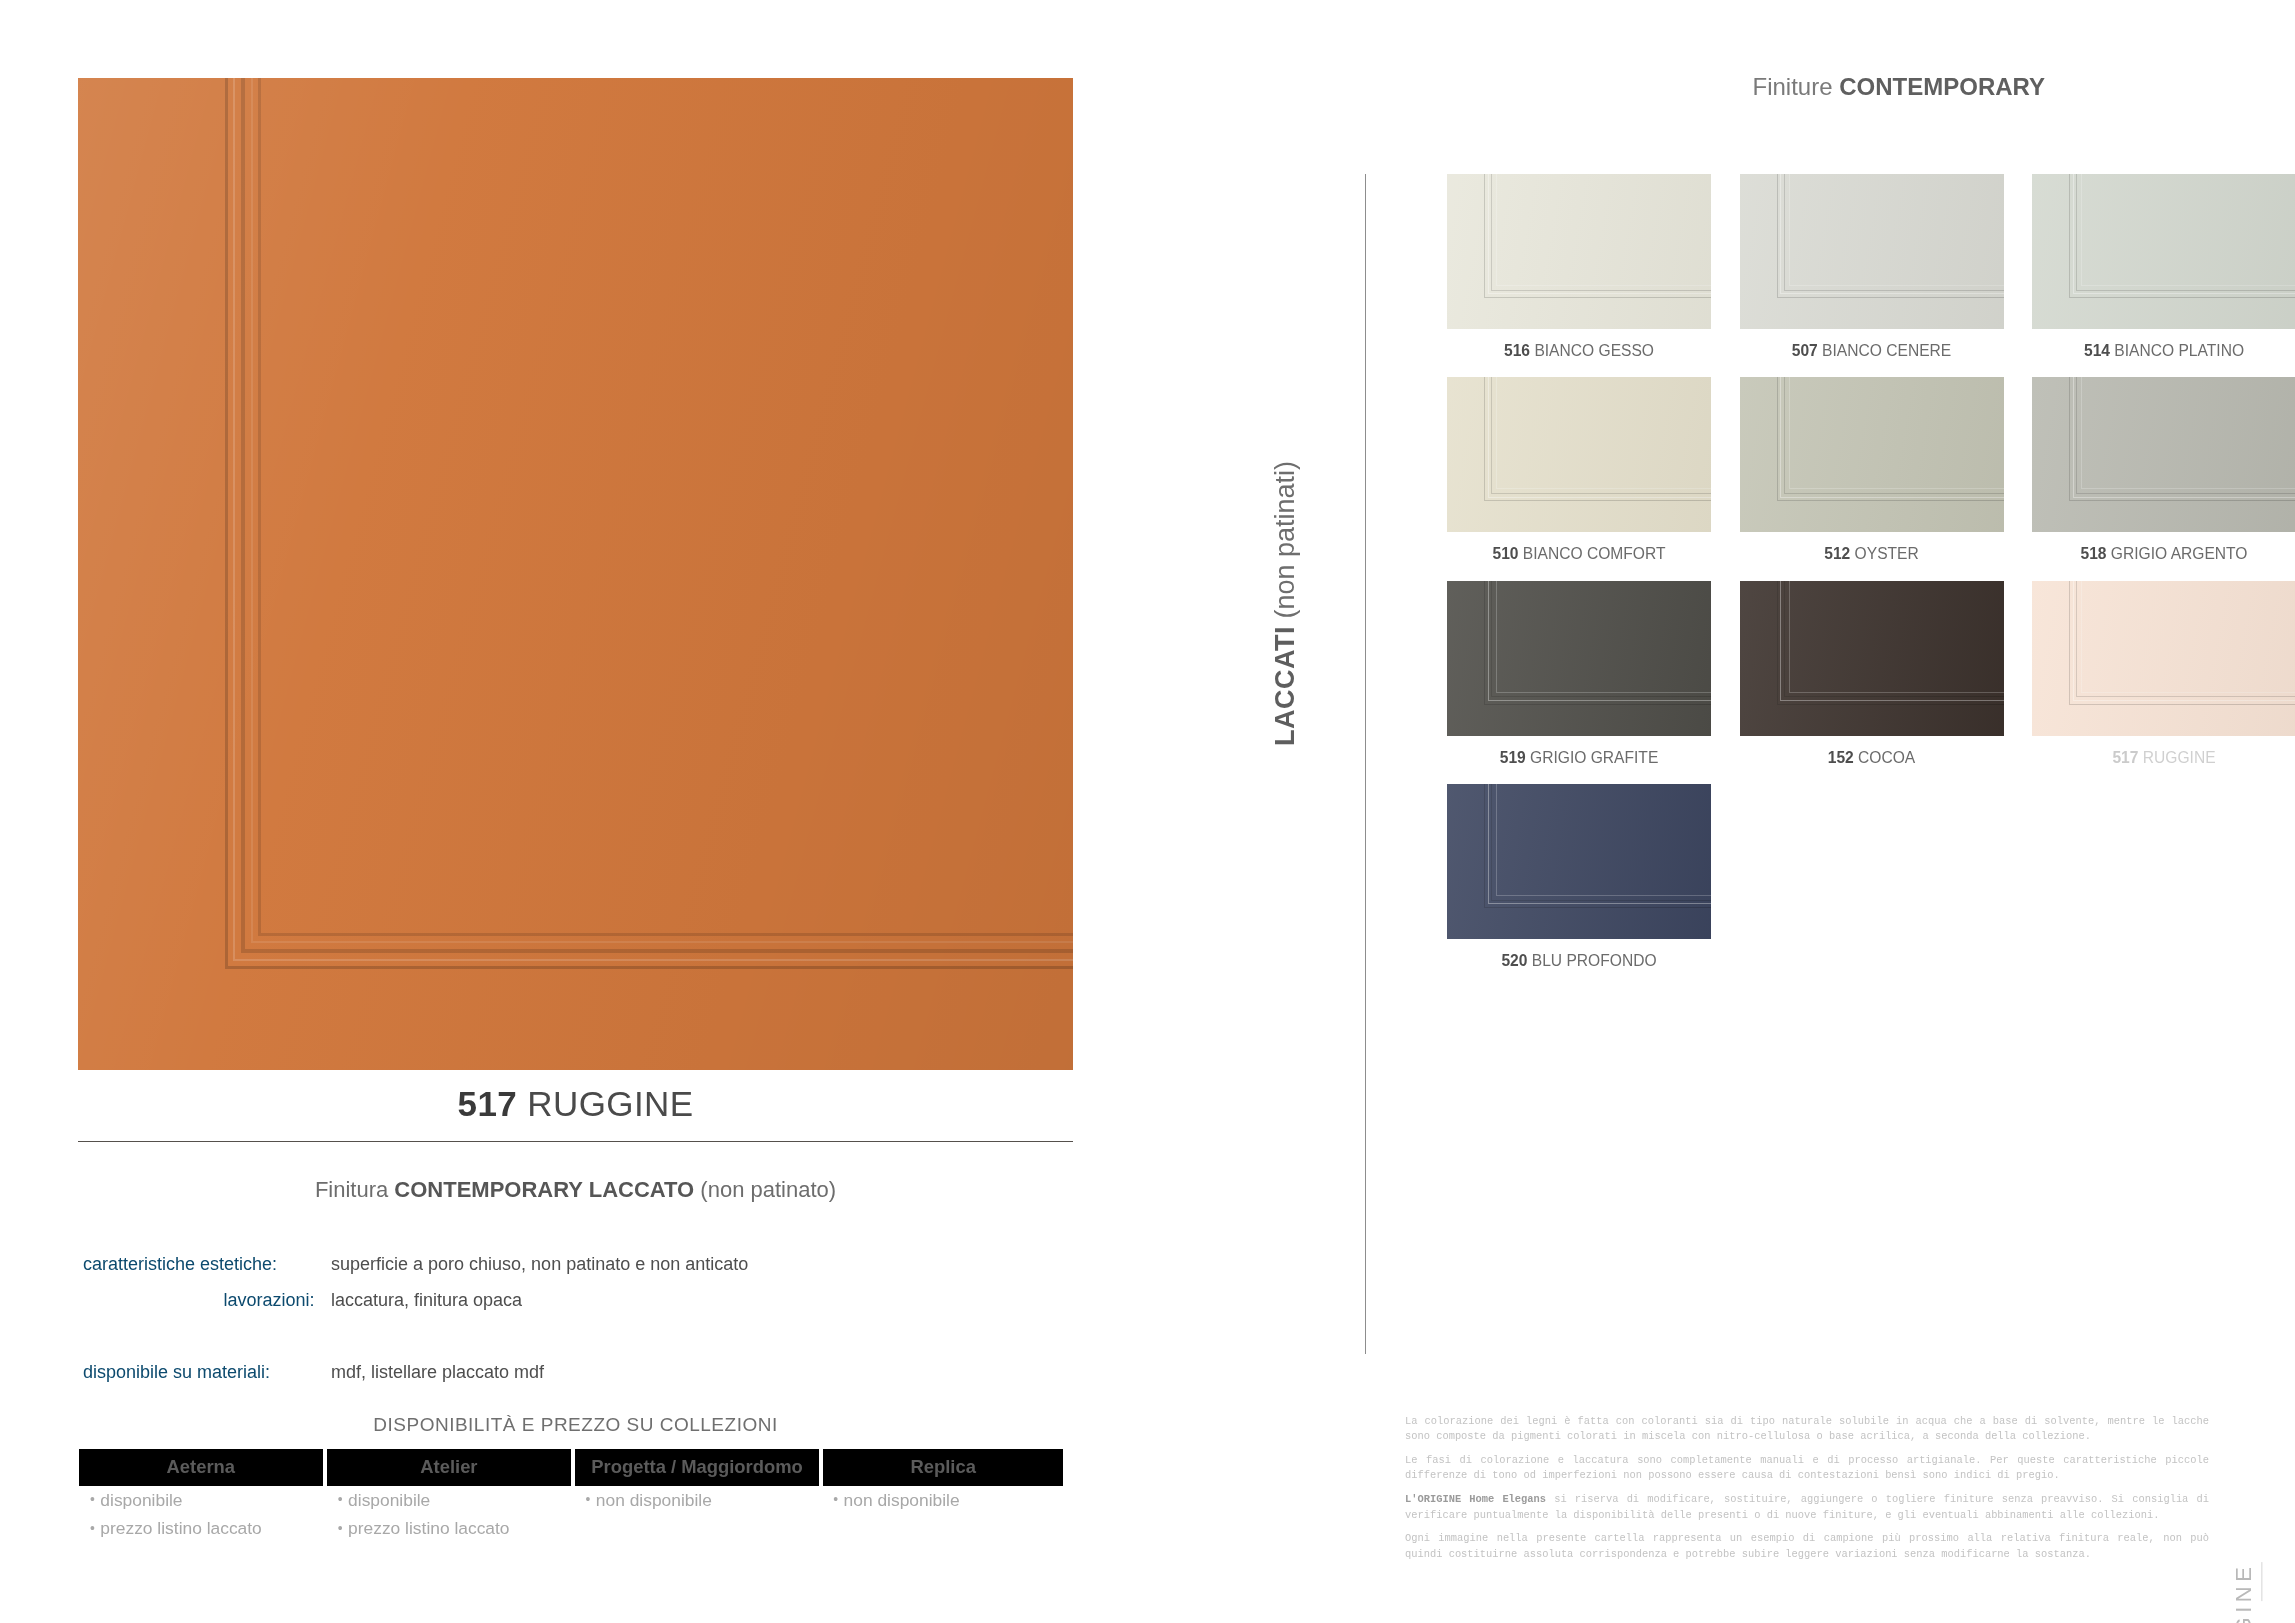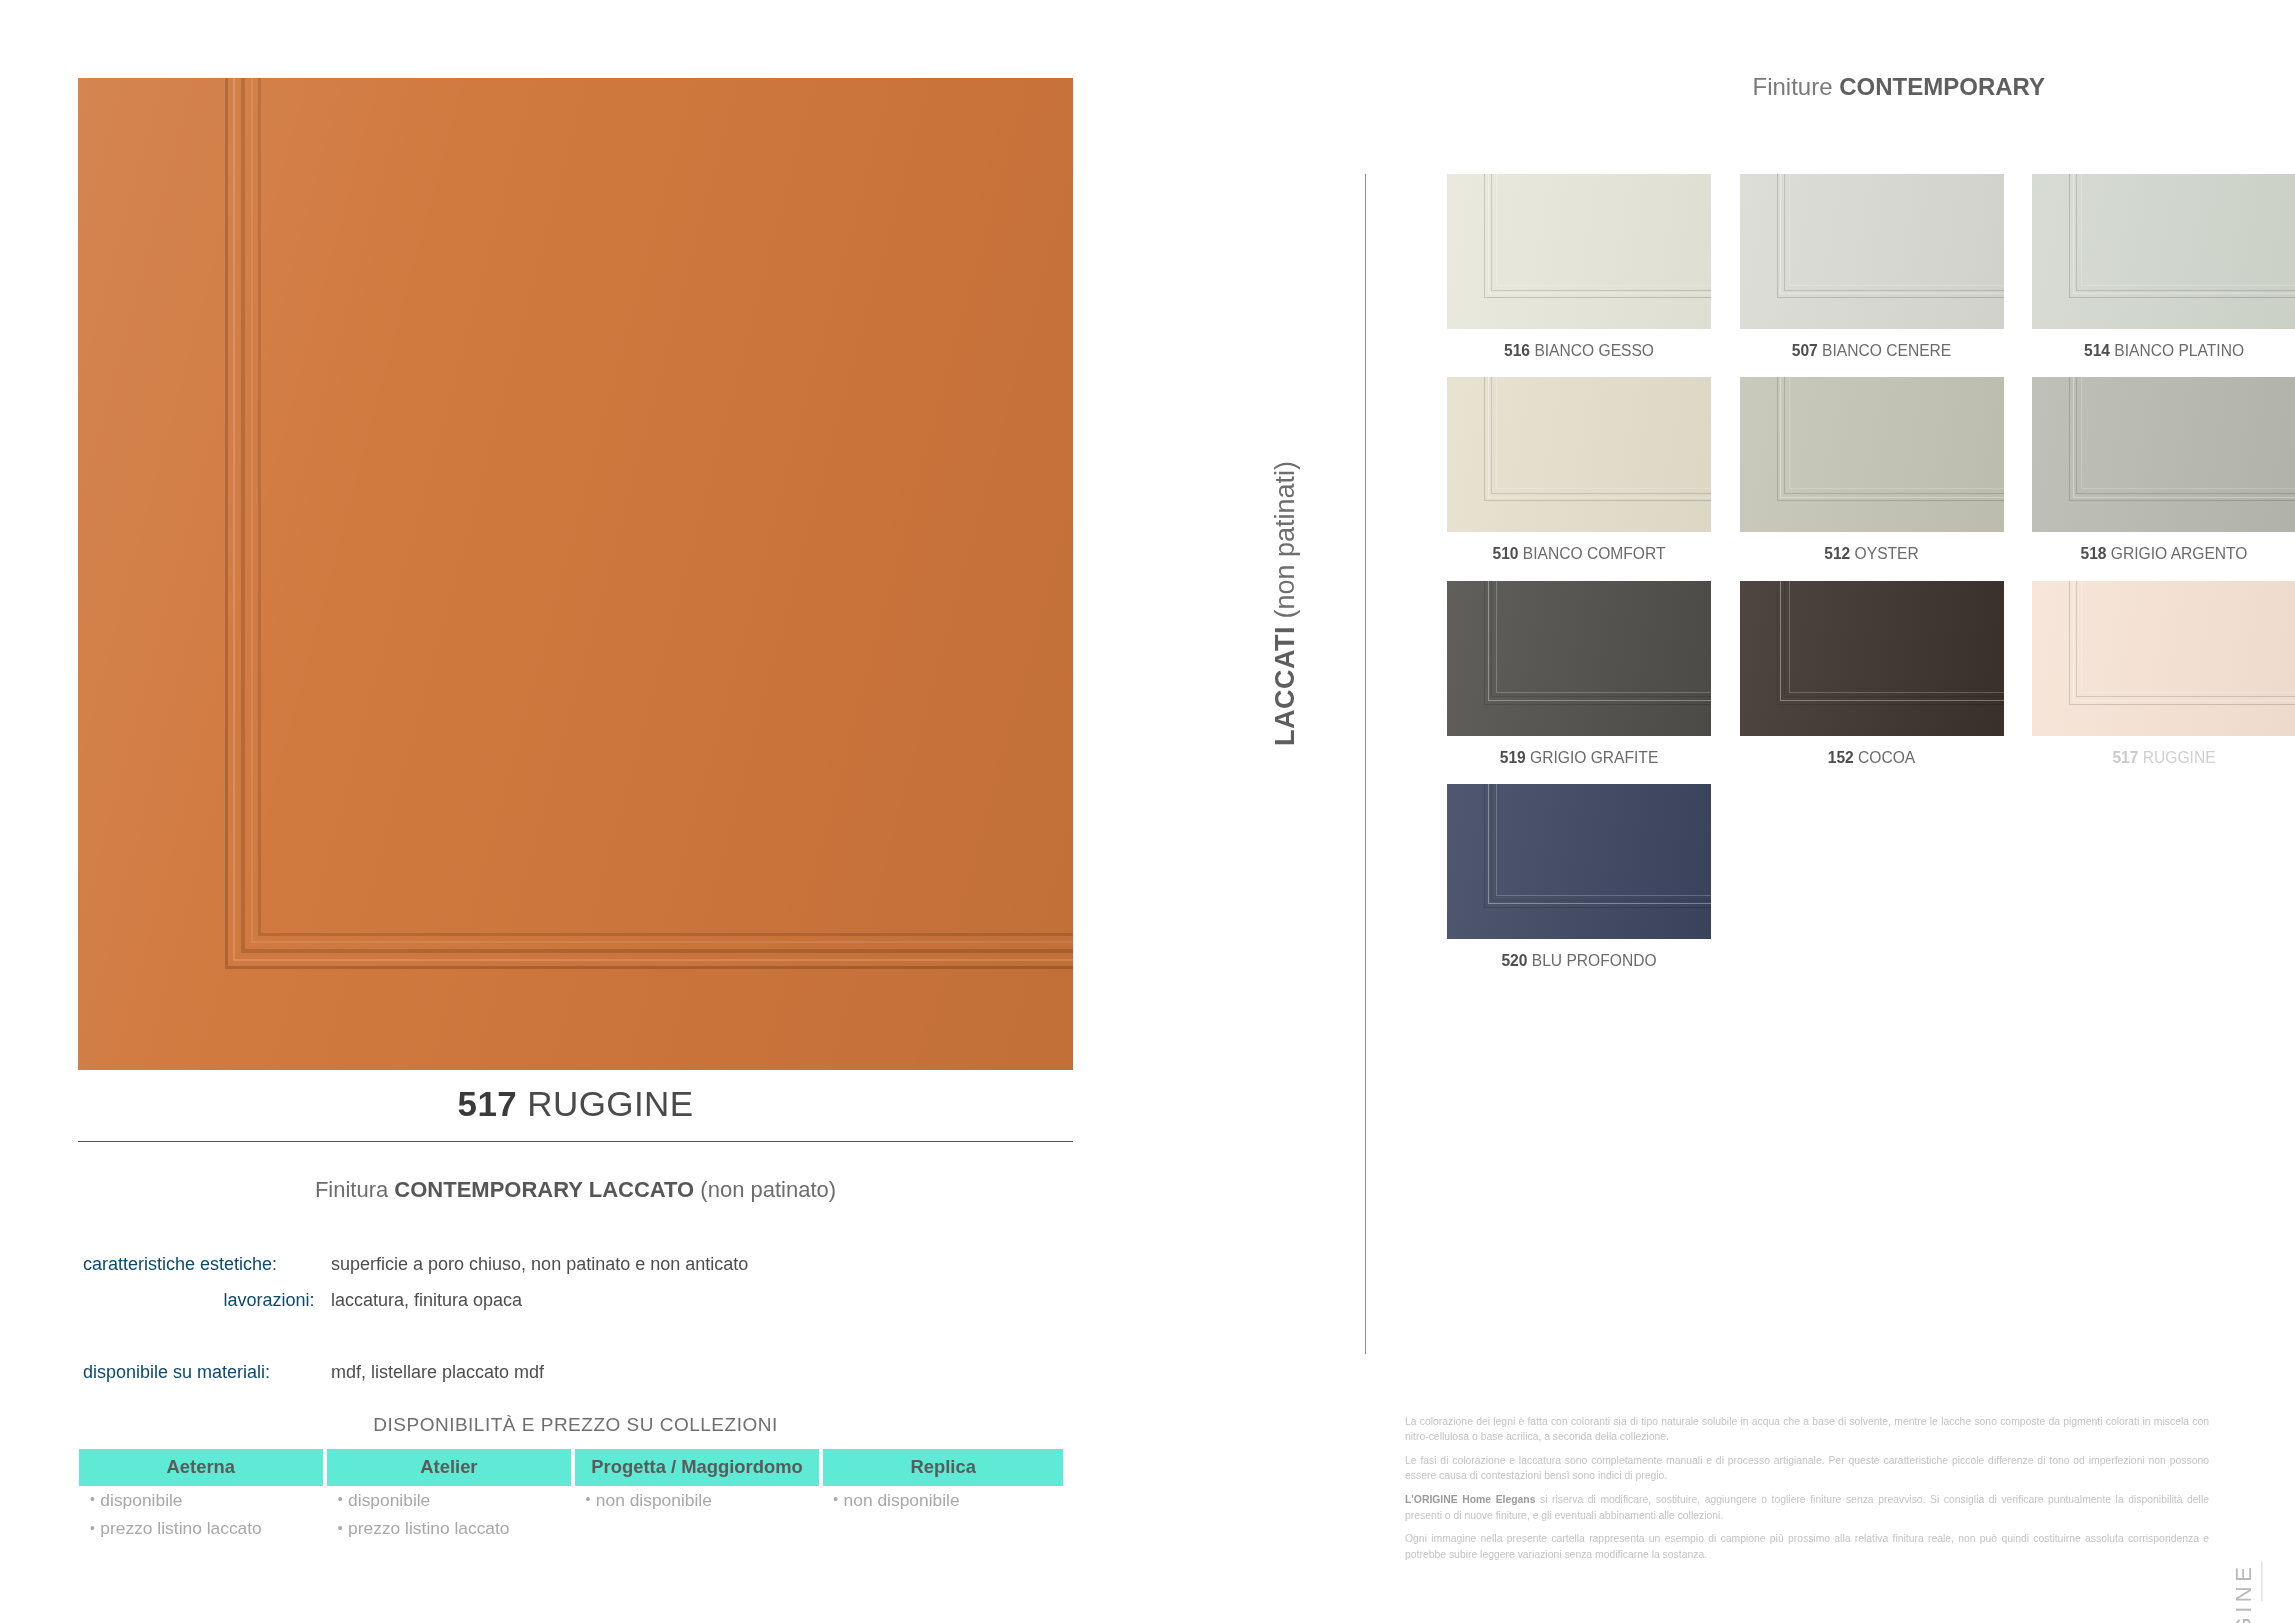--- a/index.html
+++ b/index.html
@@ -61,21 +61,21 @@
   .spec-gap { height:37px; }
 
   .avail-title {
     position:absolute; left:78px; top:1414px; width:995px;
     text-align:center; font-size:19px; color:#6f6f6f; letter-spacing:0.5px;
   }
 
   .avail-table { position:absolute; left:79px; top:1449px; width:984px; }
   .avail-head { display:flex; gap:4.6px; }
   .avail-head > div {
-    background:#5eead4; color:#5b5b5b; font-weight:700; font-size:18.4px;
+    background:#000000; color:#5b5b5b; font-weight:700; font-size:18.4px;
     text-align:center; padding:7.3px 3.7px;
   }
   .avail-body { display:flex; gap:3px; }
   .avail-body > div { font-size:17.4px; color:#a8a8a8; line-height:1.65; padding-left:11px; }
   .avail-body li { list-style:none; }
   .avail-body li:before { content:"\2022"; margin-right:5.5px; font-size:13.8px; vertical-align:1.8px; }
   .c0 { width:246px; } .c1 { width:246px; } .c2 { width:246px; } .c3 { width:242px; }
 
   
   .right-col { position:absolute; left:1221px; top:0; width:1074px; height:1624px; }
@@ -116,21 +116,21 @@
     white-space:nowrap;
   }
   .sw-cap b { font-weight:700; color:#4e4e4e; }
   .cell.current .sw-cap { color:#d0d0d0; }
   .cell.current .sw-cap b { color:#cbcbcb; }
 
   .legal {
     position:absolute; left:184px; top:1414px; width:804px;
     font-size:10.4px; line-height:1.48; color:#c3c3c3; text-align:justify;
   }
-  .legal p { margin-bottom:8.3px; }
+  .legal p { margin-bottom:8.3px;font-family:Liberation Mono, monospace; }
   .legal b { font-weight:700; color:#9a9a9a; }
 
   .brand {
     position:absolute; right:20px; bottom:62px;
     transform:rotate(-90deg); transform-origin:100% 100%;
     white-space:nowrap;
   }
   .brand-main { font-size:22px; letter-spacing:4.6px; color:#b9b9b9; font-weight:400; }
   .brand-sub { font-size:8.7px; letter-spacing:1.8px; color:#cfcfcf; margin-top:2.8px; }
   .brand-line { width:39px; height:0.9px; background:#d5d5d5; margin:3.7px 0 0 auto; }

